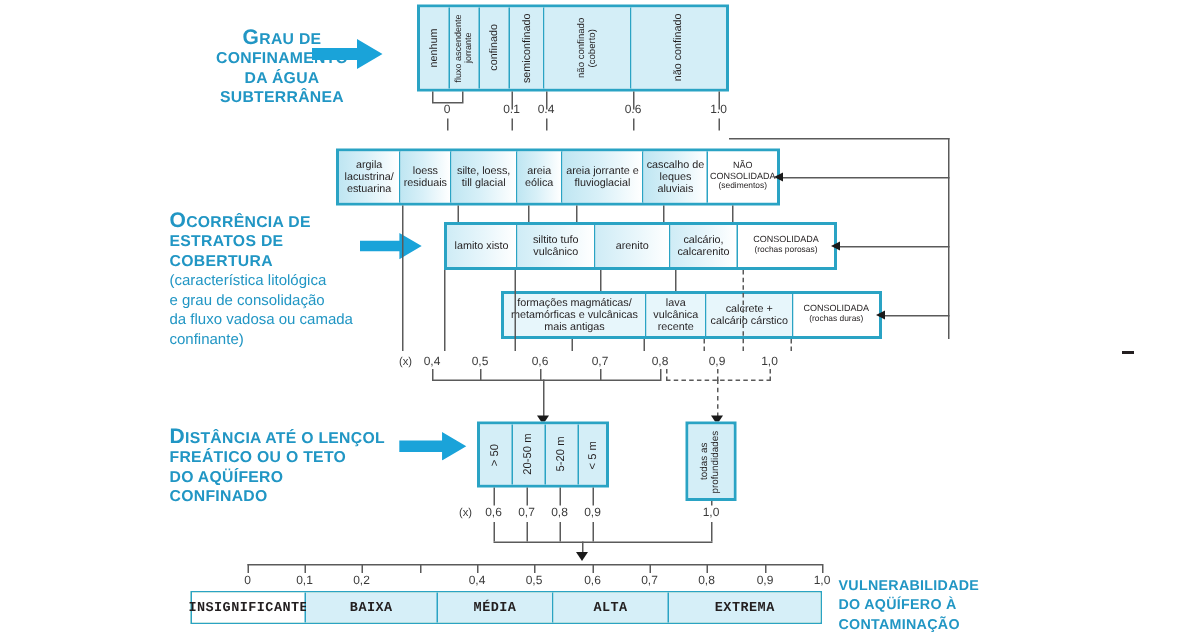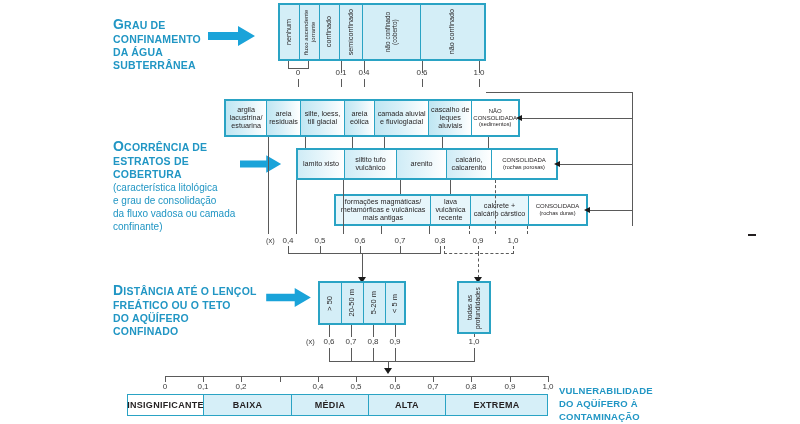--- a/index.html
+++ b/index.html
@@ -99,20 +99,21 @@
     border-right:4px solid transparent;
     border-top:6px solid #1a1a1a;
   }
 
   
   .vbar {
     position:absolute;
     border:1.5px solid #2aa3c4;
     display:flex;
     background:#fef9c3;
+    font-family:Liberation Mono, monospace;
   }
   .vseg {
     border-right:1.5px solid #2aa3c4;
     display:flex; align-items:center; justify-content:center;
     font-size:9px; font-weight:bold; letter-spacing:.3px;
     color:#231f20;
   }
   .vseg:last-child{ border-right:none; }
   .v0 { background:#ffffff; }
   .v1 { background:#d6eff8; }
@@ -125,21 +126,21 @@
     color:#2196c4; font-weight:bold; font-size:9.5px; line-height:1.35;
     letter-spacing:.2px;
   }
   .dashmark { position:absolute; background:#231f20; }
 </style>
 </head>
 <body>
 
 <div class="stage">
 
-  <div class="heading" style="left:113px; top:16px; width:150px;">
+  <div class="heading" style="left:113px; top:16px; width:150px;text-align:center;">
     <span class="cap">G</span><span>rau de</span><br>
     <span>confinamento</span><br>
     <span>da água</span><br>
     <span>subterrânea</span>
   </div>
 
   <div class="arrow" style="left:208px; top:26px;">
     <svg width="48" height="20" viewBox="0 0 48 20">
       <path d="M0 6 L30 6 L30 0 L47 10 L30 20 L30 14 L0 14 Z" fill="#1aa3d9"></path>
     </svg>
@@ -199,24 +200,24 @@
   </div>
 
   <div class="arrow" style="left:240px; top:155px;">
     <svg width="42" height="18" viewBox="0 0 48 20">
       <path d="M0 6 L30 6 L30 0 L47 10 L30 20 L30 14 L0 14 Z" fill="#1aa3d9"></path>
     </svg>
   </div>
 
   <div class="group" style="left:224px; top:99px; width:296px; height:38px;">
     <div class="cell fill-a" style="width:44px;">argila lacustrina/ estuarina</div>
-    <div class="cell fill-a" style="width:36px;">areia residuais</div>
+    <div class="cell fill-a" style="width:36px;">loess residuais</div>
     <div class="cell fill-a" style="width:47px;">silte, loess, till glacial</div>
     <div class="cell fill-a" style="width:32px;">areia eólica</div>
-    <div class="cell fill-a" style="width:58px;">camada aluvial e fluvioglacial</div>
+    <div class="cell fill-a" style="width:58px;">areia jorrante e fluvioglacial</div>
     <div class="cell fill-a" style="width:46px;">cascalho de leques aluviais</div>
     <div class="cell fill-plain" style="flex:1; font-size:6px;">
       <span>
         <span>NÃO CONSOLIDADA</span><br>
         <span style="font-size:5.6px;">(sedimentos)</span>
       </span>
     </div>
   </div>
 
   <div class="group" style="left:296px; top:148px; width:262px; height:32px;">

